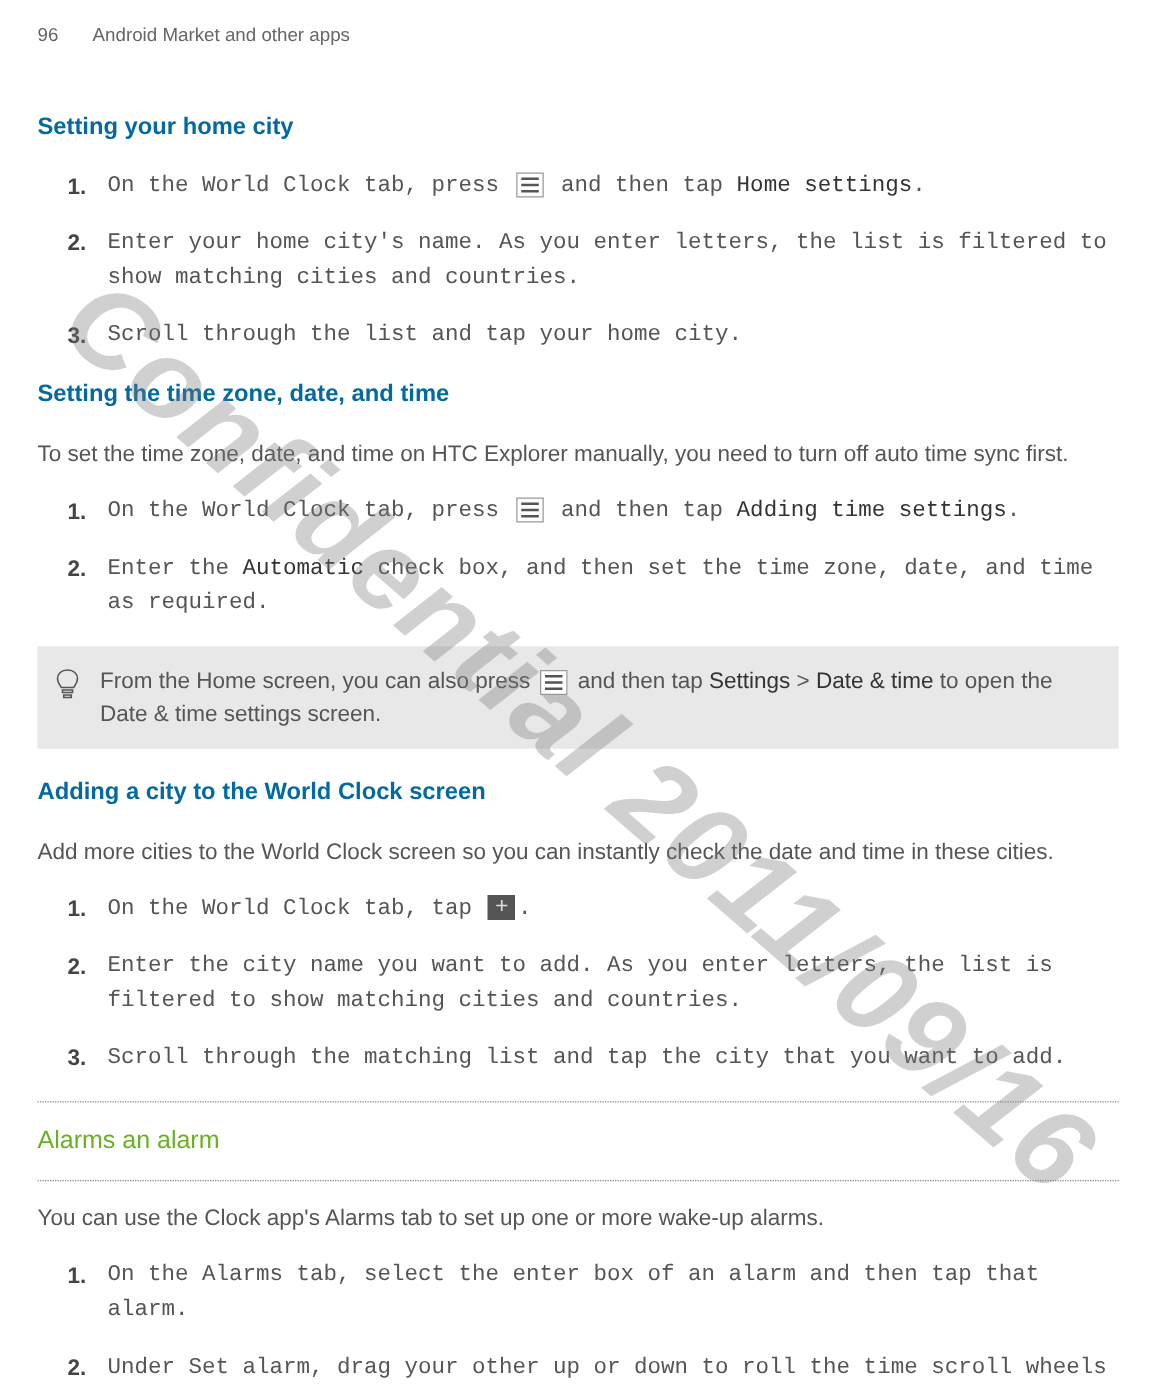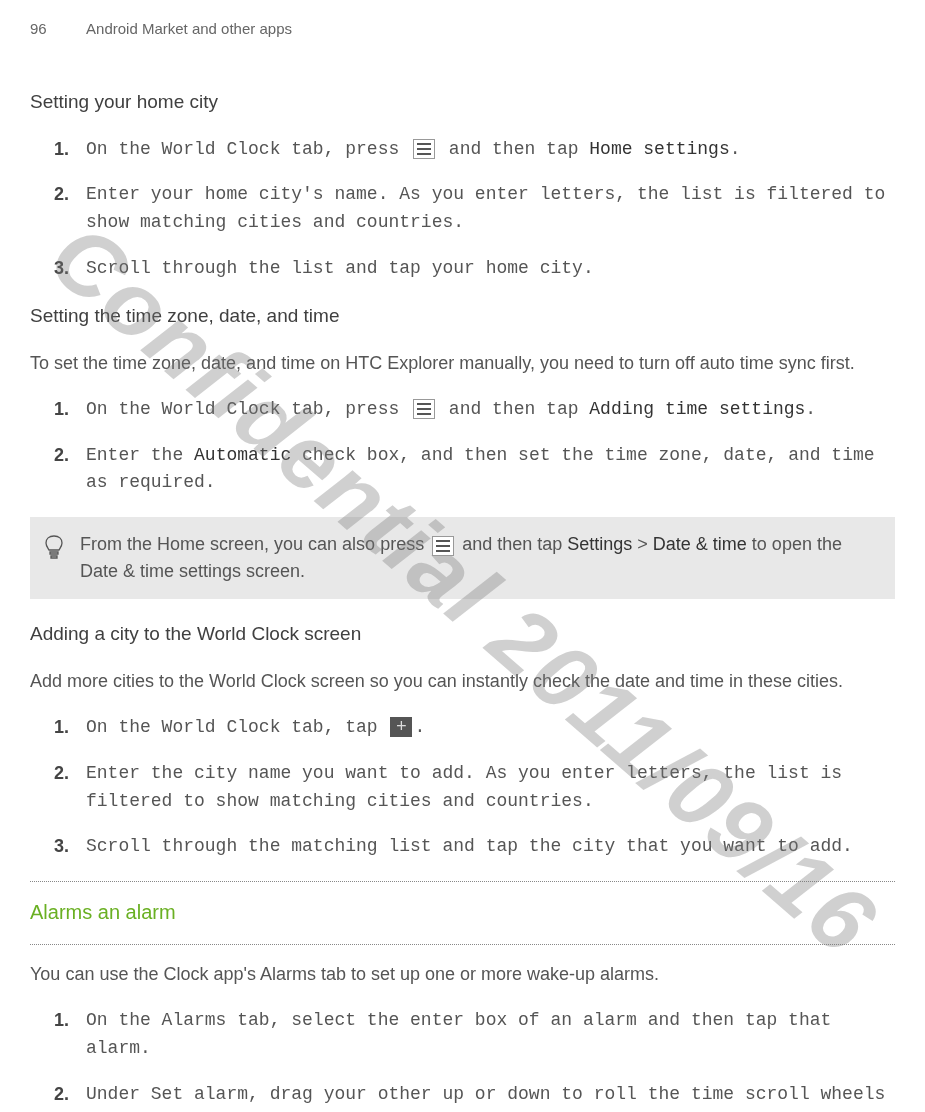--- a/index.html
+++ b/index.html
@@ -19,28 +19,29 @@
       padding: 18px 30px 30px 30px;
       overflow: hidden;
     }
     .header {
       font-size: 15px;
       color: #666;
       margin-bottom: 50px;
     }
     .page-num {
       display: inline-block;
-      margin-right: 36px;
+      margin-right: 24px;
       text-align: right;
     }
     .section-heading {
       font-size: 19px;
-      color: #404040;
+      color: #0369a1;
       margin-bottom: 20px;
       margin-top: 2px;
+      font-weight: bold;
     }
     ol {
       list-style: none;
       margin-left: 24px;
       margin-bottom: 20px;
     }
     ol li {
       display: flex;
       margin-bottom: 18px;
       line-height: 1.55;

